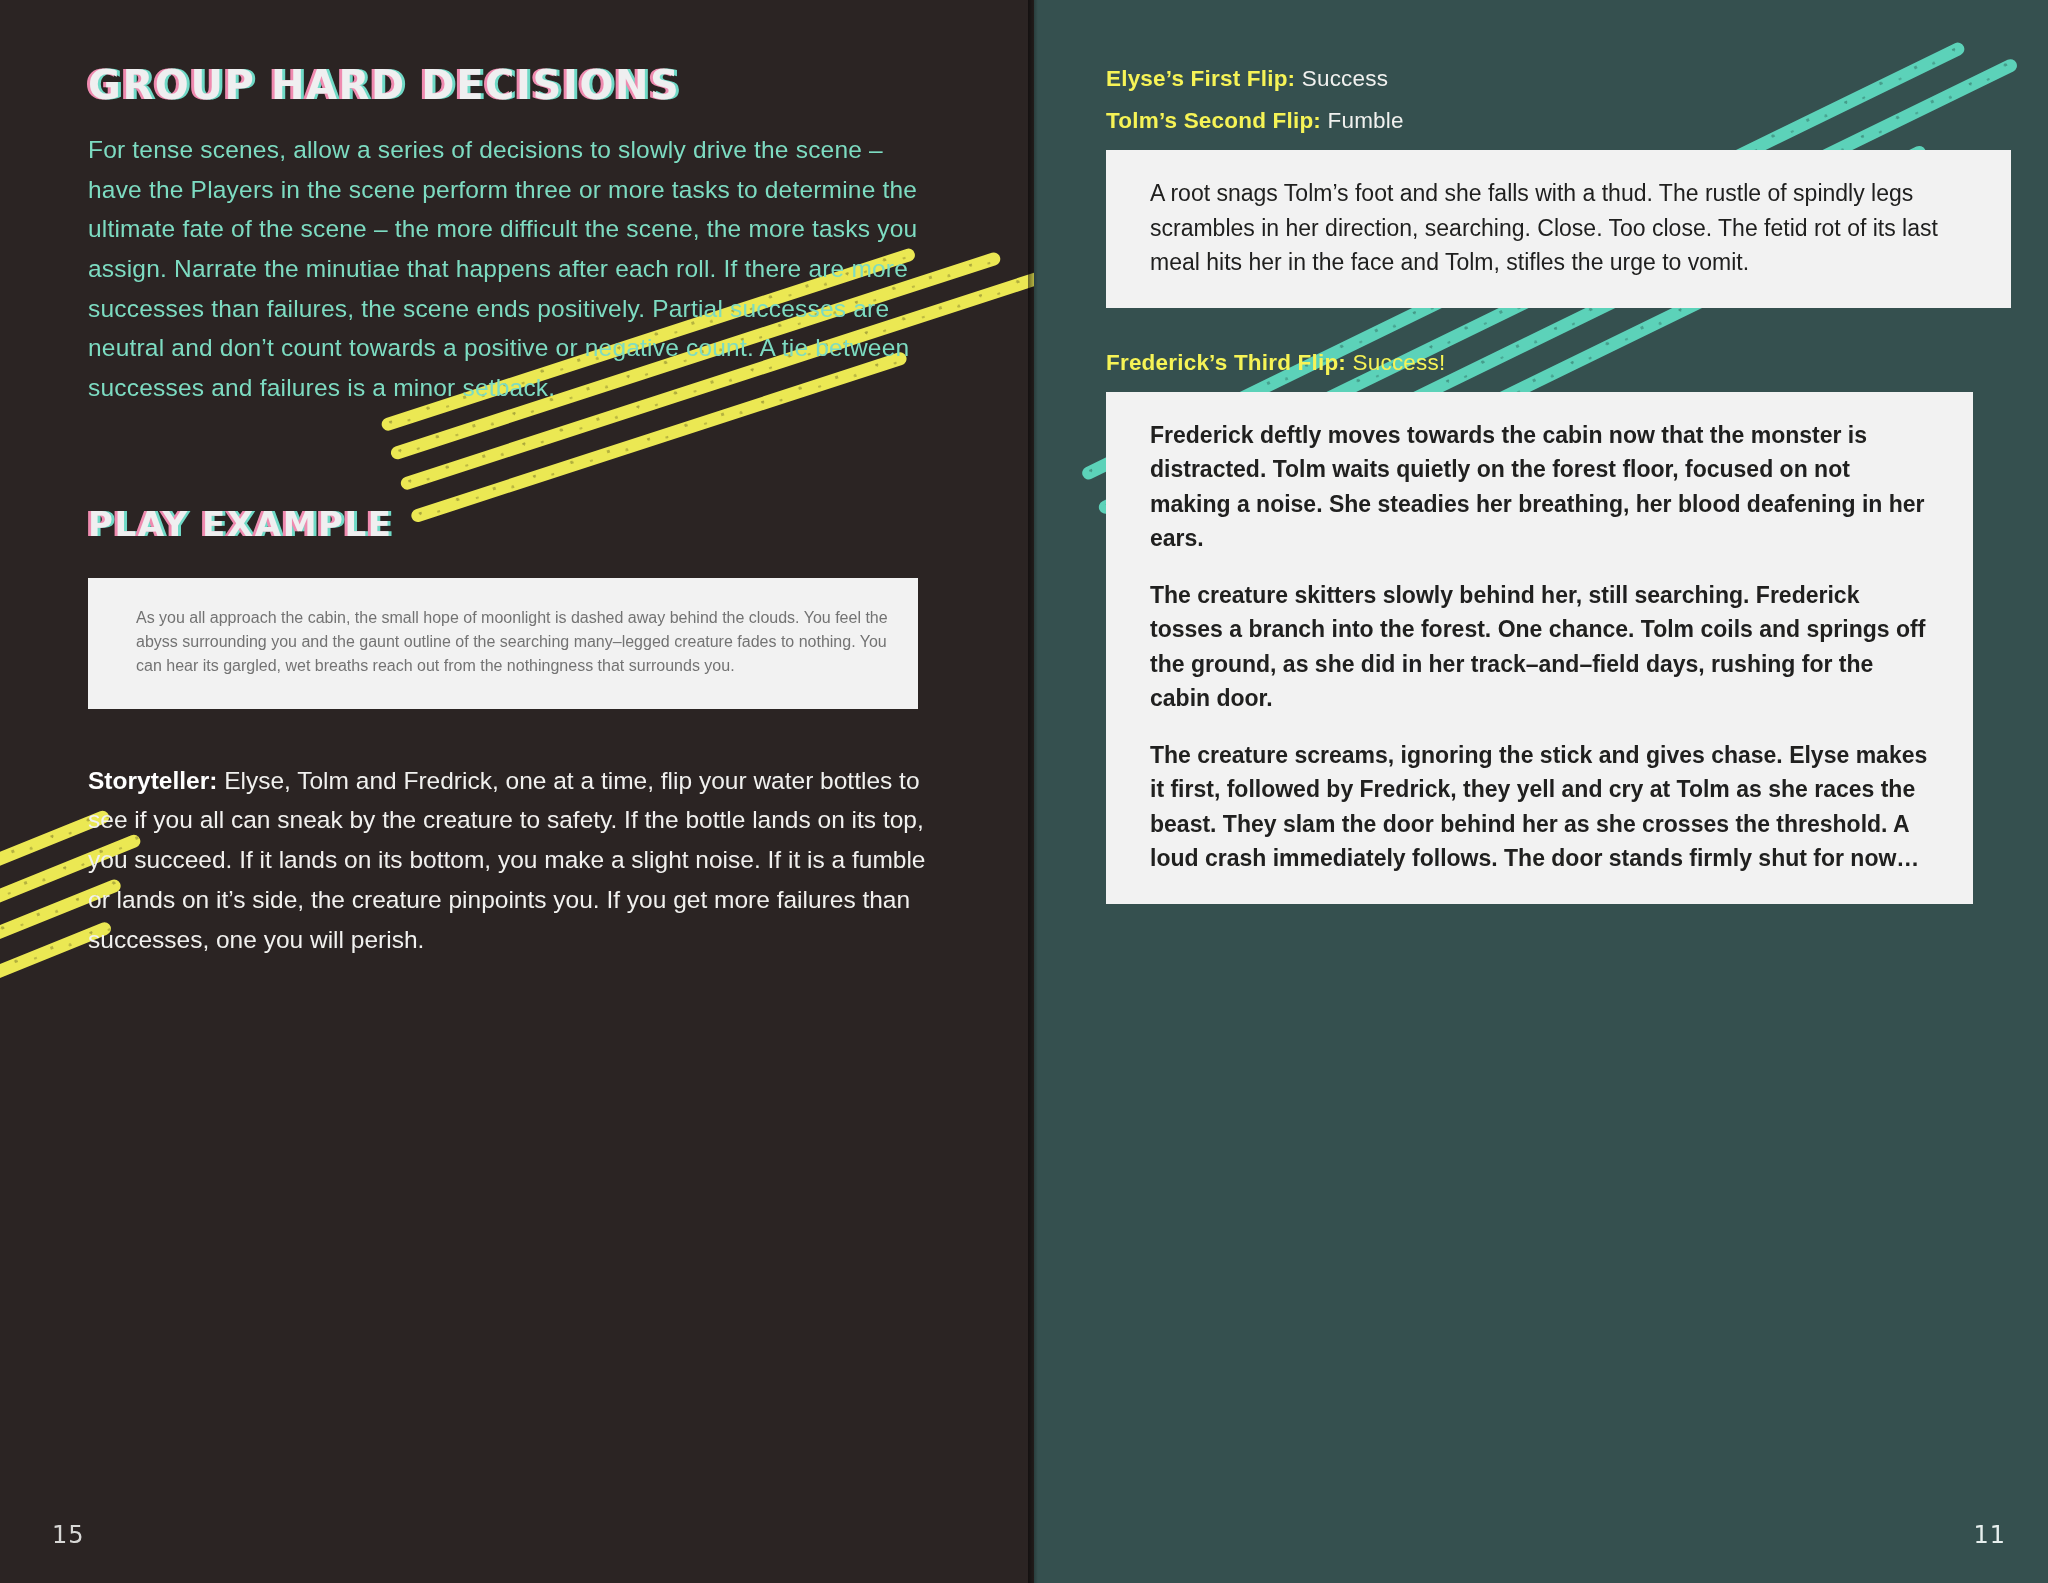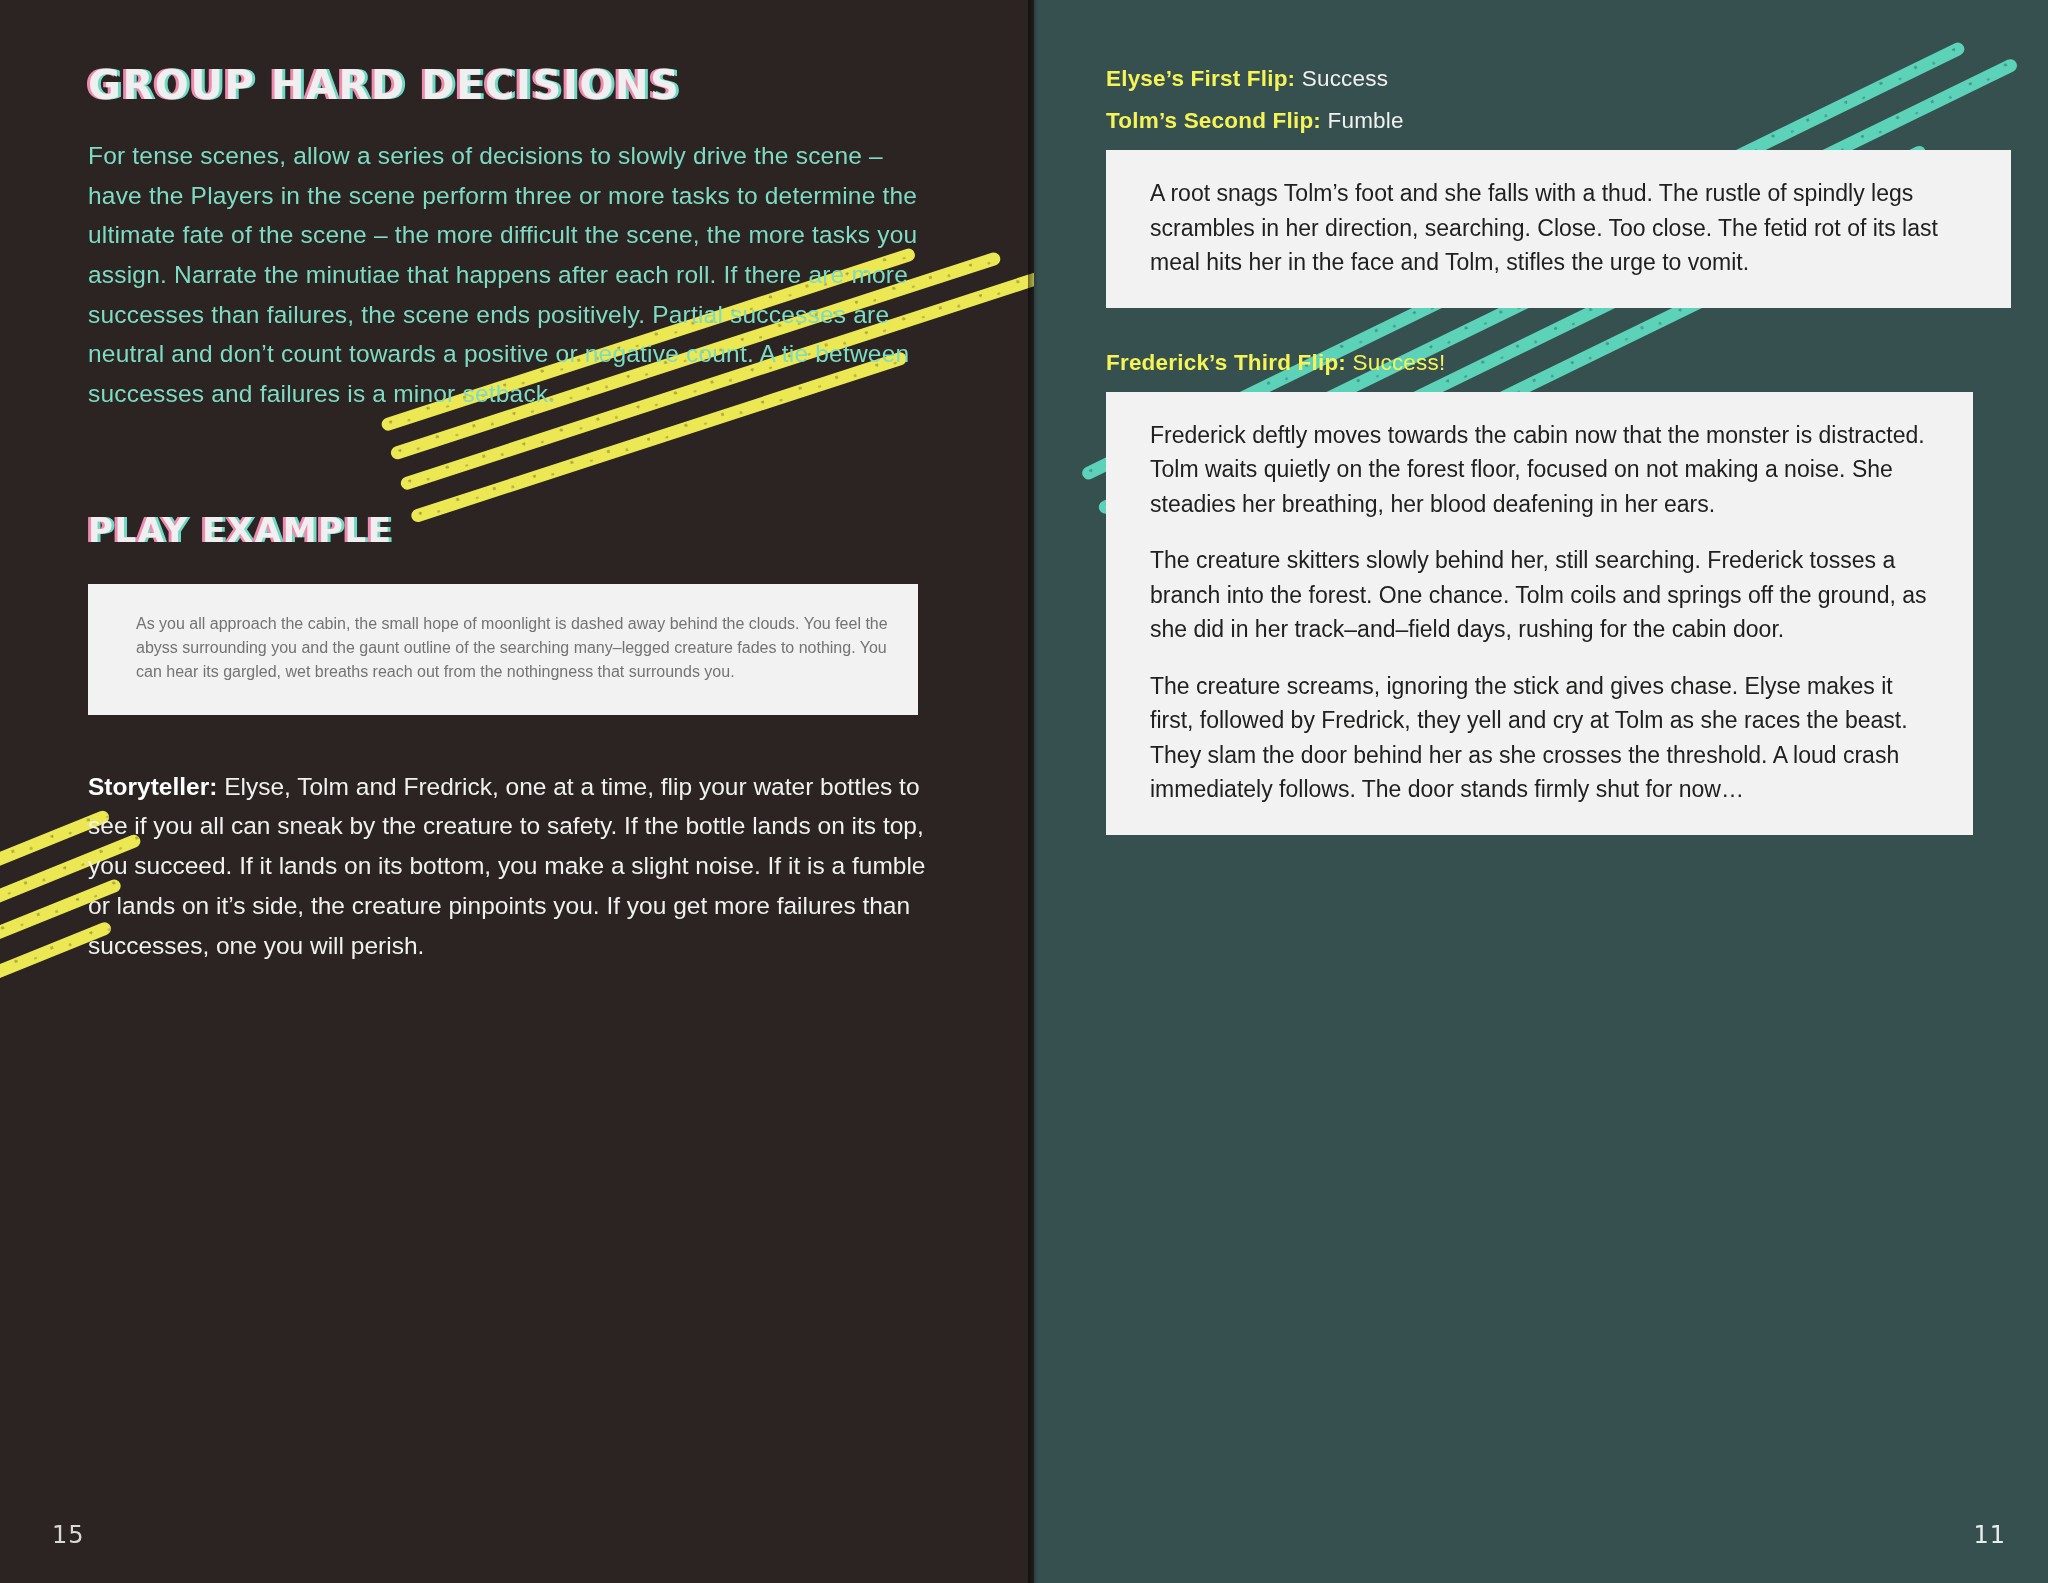--- a/index.html
+++ b/index.html
@@ -110,21 +110,21 @@
   .heading {
     font-family: "DejaVu Sans", sans-serif;
     font-weight: bold;
     font-size: 40px;
     letter-spacing: 1.6px;
     color: #efeff0;
     text-transform: uppercase;
     text-shadow:
       -3px 0 0 #ef8bb0,
        3px 0 0 #6fd9c6;
-    margin-bottom: 28px;
+    margin-bottom: 22px;
   }
   #heading-play { margin-top: 96px; font-size: 34px; margin-bottom: 34px; }
 
   .body-teal {
     color: #7ddcc2;
     font-size: 24.5px;
     line-height: 1.62;
     letter-spacing: .2px;
     max-width: 845px;
   }
@@ -185,21 +185,21 @@
     position: relative;
     z-index: 4;
     background: #f2f2f2;
     color: #20201f;
     font-size: 23px;
     line-height: 1.5;
     padding: 26px 40px 28px 44px;
   }
   #box-1 { width: 890px; margin-bottom: 56px; }
   #box-2 { width: 905px; margin-bottom: 42px; }
-  #box-3 { width: 867px; }
+  #box-3 { width: 867px; font-weight: bold; }
   .box-right p + p { margin-top: 22px; }
 </style>
 </head>
 <body>
 
 <div id="spread">
 
   <div class="page" id="page-left">
 
     <div class="streaks">

